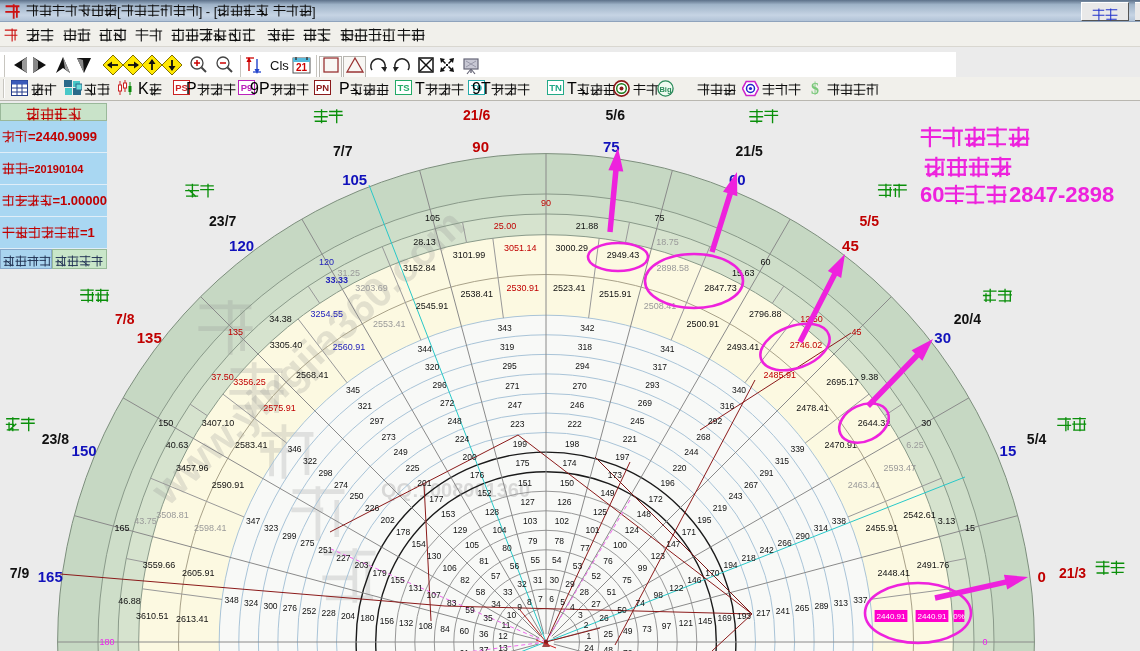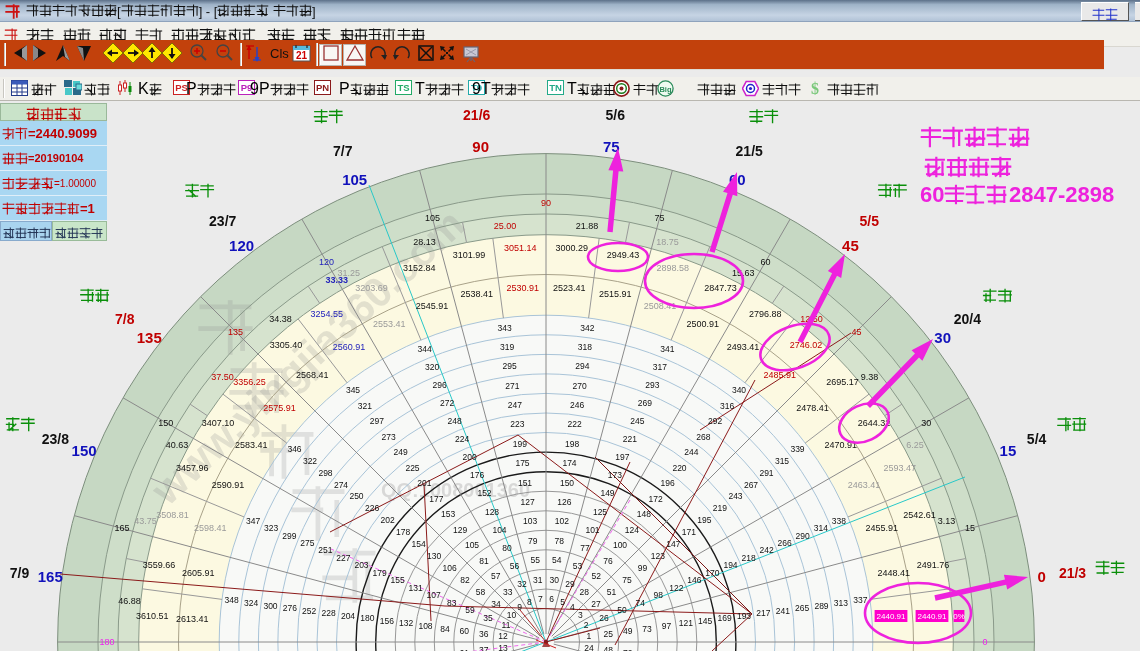--- a/index.html
+++ b/index.html
@@ -1,23 +1,23 @@
 <!DOCTYPE html>
 <html><head><meta charset="utf-8"><style>
 *{margin:0;padding:0;box-sizing:border-box}
 body{font-family:"Liberation Sans",sans-serif;width:1140px;height:651px;overflow:hidden;position:relative;background:#ebebeb}
 #titlebar{position:absolute;left:0;top:0;width:1140px;height:22px;background:linear-gradient(180deg,#5c7089 0%,#9fb3c8 22%,#c6d4e4 72%,#b2c3d7 100%);border-bottom:1px solid #8fa3bc}
 #menubar{position:absolute;left:0;top:22px;width:1140px;height:25px;background:#f1f0eb;border-bottom:1px solid #d9d7d0}
-#tb1{position:absolute;left:0;top:40px;width:1104px;height:30px;background:#c2410c;border-bottom:1px solid #dddbd4}
+#tb1{position:absolute;left:0;top:52px;width:956px;height:30px;background:#ffffff;border-bottom:1px solid #dddbd4}
 #tb2{position:absolute;left:0;top:77px;width:1140px;height:24px;background:#f1f0eb;border-bottom:1px solid #b9b7b0}
 #main{position:absolute;left:0;top:101px;width:1140px;height:550px;background:#ebebeb}
 .mi{position:absolute;top:4px;white-space:nowrap}
 .t2{position:absolute;top:3px;white-space:nowrap}
 #panel{position:absolute;left:0;top:103px;width:107px;z-index:5}
-.prow{height:25px;background:#a9d7f2;border-bottom:1px solid #e0eef8;color:#c00000;font-size:12px;white-space:nowrap;padding-left:2px;display:flex;align-items:center}
+.prow{height:32px;background:#a9d7f2;border-bottom:1px solid #e0eef8;color:#c00000;font-size:12px;white-space:nowrap;padding-left:2px;display:flex;align-items:center}
 </style></head><body>
 <div id="titlebar">
     <span style="position:absolute;left:5px;top:3px"><svg width="15" height="15" viewBox="0 0 100 100" style="vertical-align:-0.10em">
         <path d="M10 15L90 15M8 52L92 52M58 8L58 92M79 24L79 86" stroke="#cc1111" stroke-width="12" fill="none" stroke-linecap="square"></path>
       </svg></span>
     <span style="position:absolute;left:26px;top:4px;font-size:13px;color:#101010"><svg width="13" height="13" viewBox="0 0 100 100" style="vertical-align:-0.10em">
         <path d="M10 15L90 15M8 52L92 52M58 8L58 92M79 24L79 86" stroke="#101010" stroke-width="8" fill="none" stroke-linecap="square"></path>
       </svg><svg width="13" height="13" viewBox="0 0 100 100" style="vertical-align:-0.10em">
         <path d="M10 18L90 18M8 55L92 55M14 80L86 80M46 8L46 92M84 29L84 86" stroke="#101010" stroke-width="8" fill="none" stroke-linecap="square"></path>
       </svg><svg width="13" height="13" viewBox="0 0 100 100" style="vertical-align:-0.10em">
@@ -929,21 +929,21 @@
       </svg>
       <svg width="13" height="13" viewBox="0 0 100 100" style="vertical-align:-0.10em">
         <path d="M10 18L90 18M8 47L92 47M14 88L86 88M40 8L40 92M70 52L26 90" stroke="#c00000" stroke-width="8" fill="none" stroke-linecap="square"></path>
       </svg>
       <svg width="13" height="13" viewBox="0 0 100 100" style="vertical-align:-0.10em">
         <path d="M10 17L90 17M8 54L92 54M14 86L86 86M53 8L53 92M76 29L76 86M70 45L26 90" stroke="#c00000" stroke-width="8" fill="none" stroke-linecap="square"></path>
       </svg>
       <svg width="13" height="13" viewBox="0 0 100 100" style="vertical-align:-0.10em">
         <path d="M10 16L90 16M8 57L54 57M14 80L86 80M45 8L45 92M79 33L79 86M28 42L70 88" stroke="#c00000" stroke-width="8" fill="none" stroke-linecap="square"></path>
       </svg>
-      <span style="font-size:10px;font-weight:normal">=1.00000</span>
+      <span style="font-size:13px;font-weight:bold">=1.00000</span>
     </div>
     <div class="prow">
       <svg width="13" height="13" viewBox="0 0 100 100" style="vertical-align:-0.10em">
         <path d="M10 18L90 18M8 49L92 49M41 8L41 92" stroke="#c00000" stroke-width="8" fill="none" stroke-linecap="square"></path>
       </svg>
       <svg width="13" height="13" viewBox="0 0 100 100" style="vertical-align:-0.10em">
         <path d="M10 18L90 18M8 52L92 52M14 86L86 86M48 8L48 92M24 37L24 88M80 31L80 86M28 51L79 88" stroke="#c00000" stroke-width="8" fill="none" stroke-linecap="square"></path>
       </svg>
       <svg width="13" height="13" viewBox="0 0 100 100" style="vertical-align:-0.10em">
         <path d="M10 20L90 20M8 47L54 47M14 86L86 86M52 8L52 92M85 31L85 86" stroke="#c00000" stroke-width="8" fill="none" stroke-linecap="square"></path>

